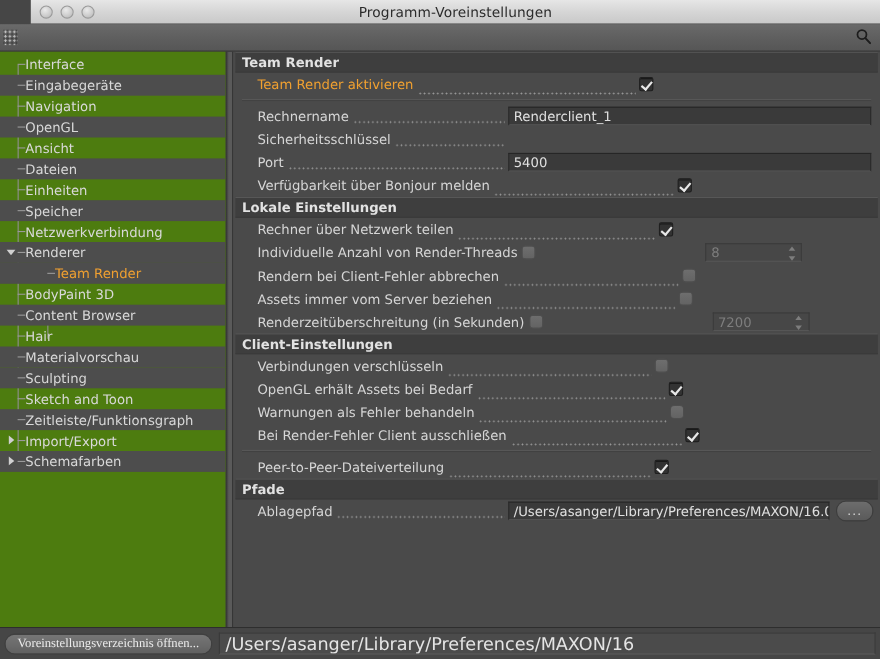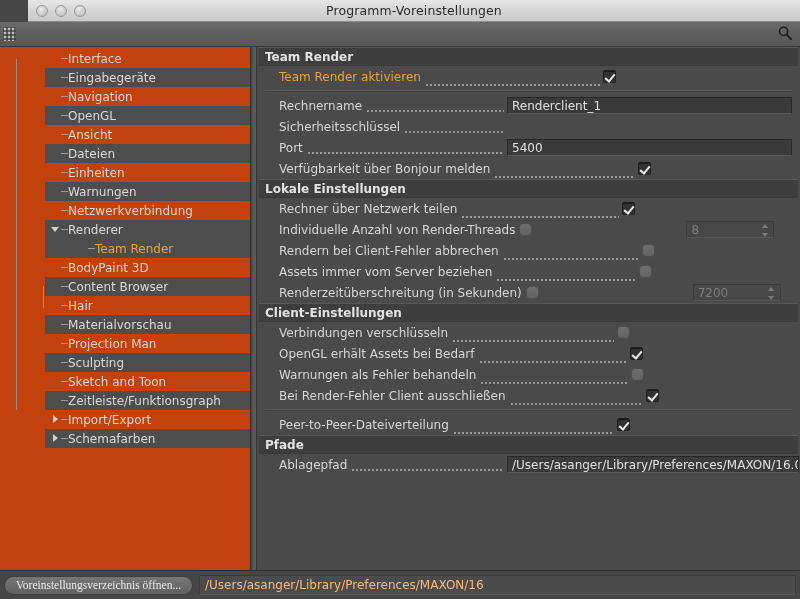--- a/index.html
+++ b/index.html
@@ -73,25 +73,24 @@
   .content {
     flex: 1 1 auto; display: flex;
     min-height: 0;
     background: #464646;
     border-bottom: 1px solid #2e2e2e;
   }
 
   
   .sidebar {
     width: 205px; flex: 0 0 205px;
-    background: #c2410c;
+    background: #4d7c0f;
     overflow: hidden;
     position: relative;
     padding-top: 2px;
-    padding-left: 45px;
   }
   .tree-row {
     height: 19px;
     display: flex; align-items: center;
     position: relative;
     font-size: 12px;
     color: #d9d9d9;
     white-space: nowrap;
   }
   .tree-row.alt { background: #4d4d4d; }
@@ -290,22 +289,22 @@
     font-family: Liberation Serif, serif;
   }
   .status-field {
     flex: 1 1 auto; height: 20px;
     background: #4b4b4b;
     border: 1px solid #3a3a3a;
     border-bottom-color: #5a5a5a;
     box-sizing: border-box;
     display: flex; align-items: center;
     padding: 0 5px;
-    color: #fdba74;
-    font-size: 12px;
+    color: #e5e5e5;
+    font-size: 16px;
     white-space: nowrap; overflow: hidden;
   }
 </style>
 </head>
 <body>
 
 <div class="window">
 
   <div class="titlebar">
     <div class="traffic">
@@ -369,21 +368,21 @@
           <div class="tree-row">
             <span class="tree-indent" style="width: 5px;"></span>
             <span class="tree-twisty"></span>
             <span class="tree-dash"></span>
             <span class="tree-label">Einheiten</span>
           </div>
           <div class="tree-row alt">
             <span class="tree-indent" style="width: 5px;"></span>
             <span class="tree-twisty"></span>
             <span class="tree-dash"></span>
-            <span class="tree-label">Warnungen</span>
+            <span class="tree-label">Speicher</span>
           </div>
           <div class="tree-row">
             <span class="tree-indent" style="width: 5px;"></span>
             <span class="tree-twisty"></span>
             <span class="tree-dash"></span>
             <span class="tree-label">Netzwerkverbindung</span>
           </div>
           <div class="tree-row alt">
             <span class="tree-indent" style="width: 5px;"></span>
             <span class="tree-twisty open"></span>
@@ -412,26 +411,20 @@
             <span class="tree-indent" style="width: 5px;"></span>
             <span class="tree-twisty"></span>
             <span class="tree-dash"></span>
             <span class="tree-label">Hair</span>
           </div>
           <div class="tree-row alt">
             <span class="tree-indent" style="width: 5px;"></span>
             <span class="tree-twisty"></span>
             <span class="tree-dash"></span>
             <span class="tree-label">Materialvorschau</span>
-          </div>
-          <div class="tree-row">
-            <span class="tree-indent" style="width: 5px;"></span>
-            <span class="tree-twisty"></span>
-            <span class="tree-dash"></span>
-            <span class="tree-label">Projection Man</span>
           </div>
           <div class="tree-row alt">
             <span class="tree-indent" style="width: 5px;"></span>
             <span class="tree-twisty"></span>
             <span class="tree-dash"></span>
             <span class="tree-label">Sculpting</span>
           </div>
           <div class="tree-row">
             <span class="tree-indent" style="width: 5px;"></span>
             <span class="tree-twisty"></span>

